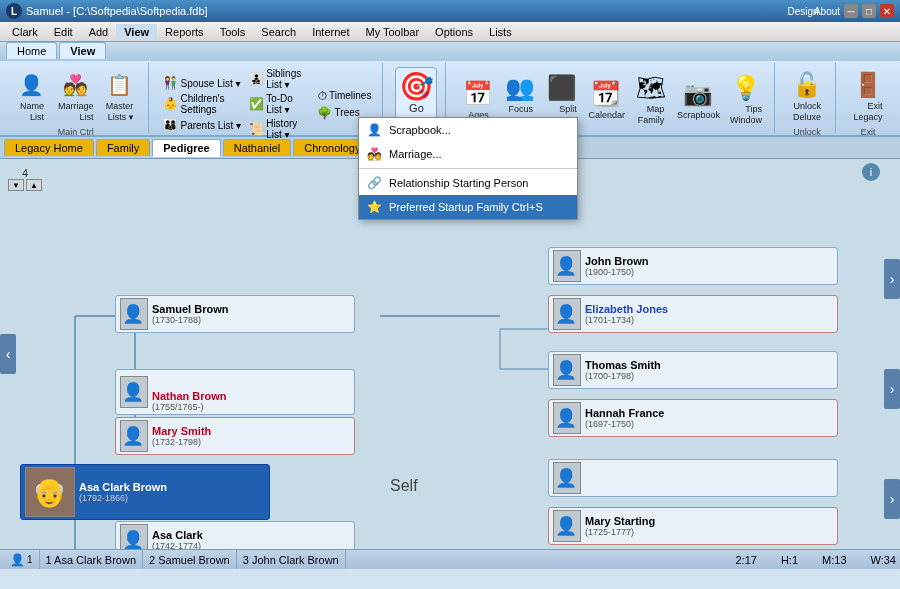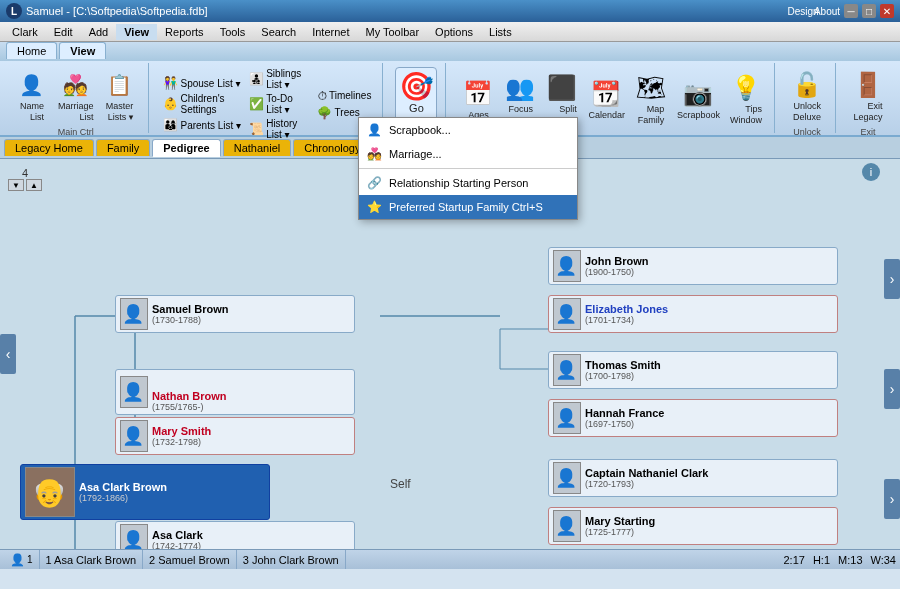--- a/index.html
+++ b/index.html
@@ -241,21 +241,21 @@
     }
     .tree-node .node-text { display: flex; flex-direction: column; }
     .tree-node .node-name { font-size: 11px; font-weight: bold; color: inherit; }
     .tree-node .node-dates { font-size: 9px; color: #555; }
     .tree-node.selected .node-dates { color: #ccc; }
     .tree-node .node-name.red { color: #c00020; margin-top: 18px; }
 
     
     .self-label {
       position: absolute;
-      font-size: 12px;
+      font-size: 16px;
       color: #444;
     }
 
     
     .nav-arrow {
       position: absolute;
       width: 16px; height: 40px;
       background: #5880a8;
       display: flex; align-items: center; justify-content: center;
       color: white; font-size: 14px;
@@ -283,21 +283,21 @@
       gap: 0;
       font-size: 11px;
     }
     .status-section {
       display: flex;
       align-items: center;
       padding: 0 6px;
       border-right: 1px solid #88a8c8;
       height: 100%;
     }
-    .status-coords { display: flex; gap: 8px; margin-left: auto; }
+    .status-coords { display: flex; gap: 24px; margin-left: auto; }
 
     
     .small-list-group {
       display: flex;
       flex-direction: column;
       gap: 1px;
     }
   </style>
 </head>
 <body>
@@ -577,24 +577,20 @@
   <div class="tree-node female" style="left:548px; top:240px; width:290px;">
     <div class="node-avatar female">👤</div>
     <div class="node-text">
       <div class="node-name">Hannah France</div>
       <div class="node-dates">(1697-1750)</div>
     </div>
   </div>
 
   <div class="tree-node" style="left:548px; top:300px; width:290px;">
     <div class="node-avatar male">👤</div>
-    <div class="node-text">
-      <div class="node-name">Captain Nathaniel Clark</div>
-      <div class="node-dates">(1720-1793)</div>
-    </div>
   </div>
 
   <div class="tree-node female" style="left:548px; top:348px; width:290px;">
     <div class="node-avatar female">👤</div>
     <div class="node-text">
       <div class="node-name">Mary Starting</div>
       <div class="node-dates">(1725-1777)</div>
     </div>
   </div>
 

